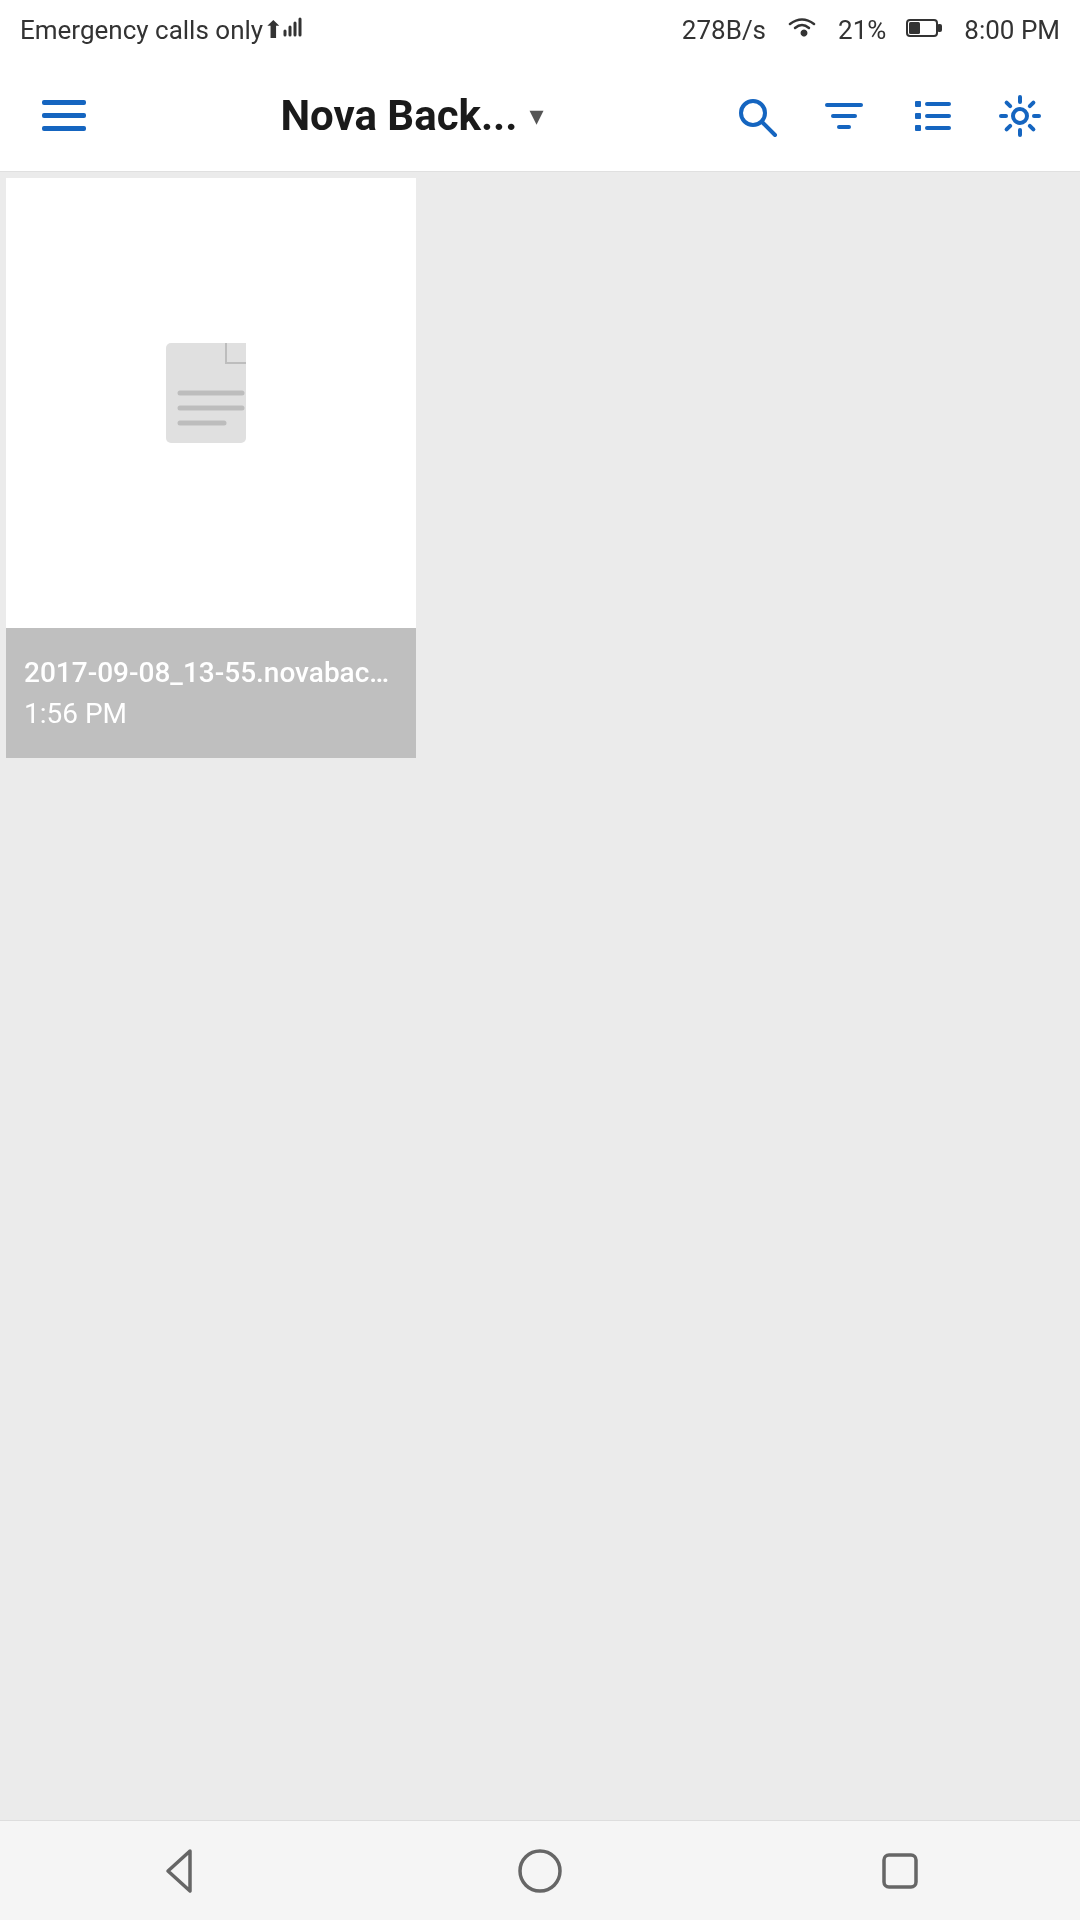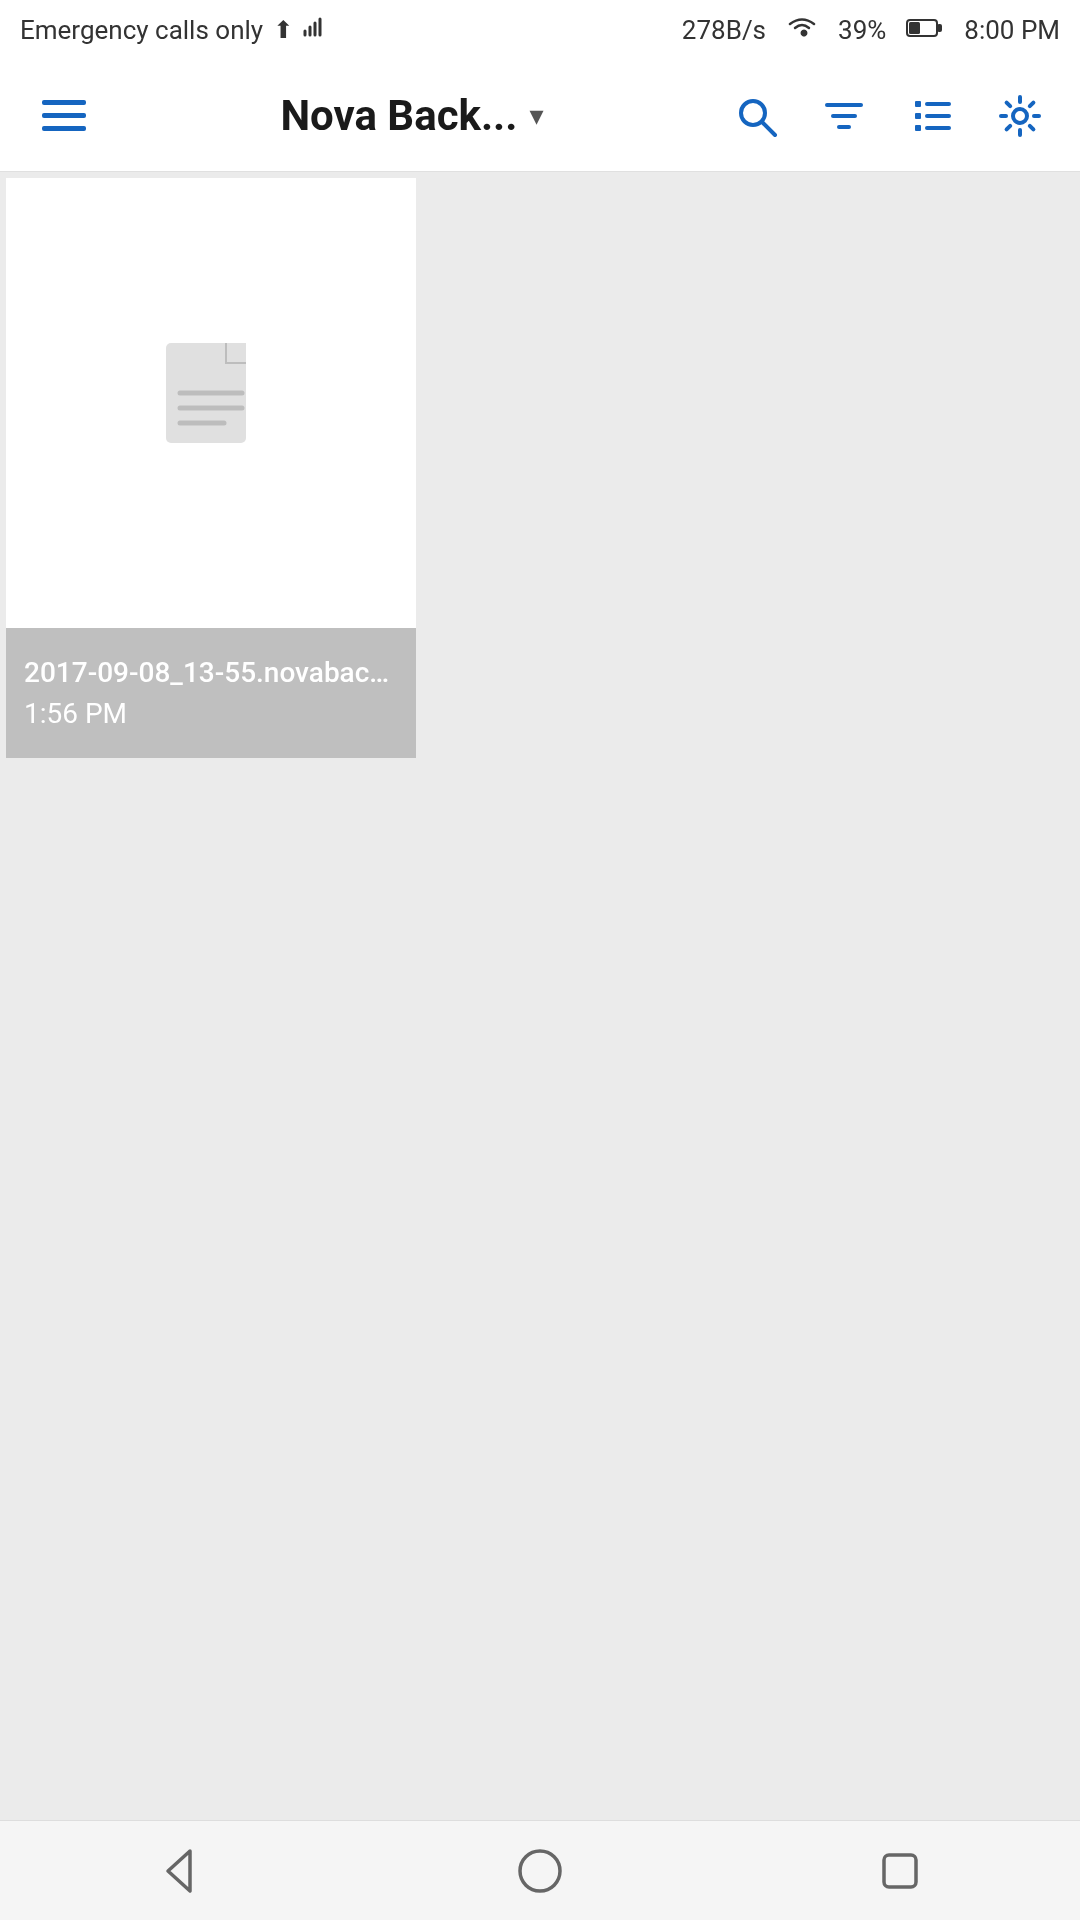--- a/index.html
+++ b/index.html
@@ -20,21 +20,20 @@
       display: flex;
       align-items: center;
       justify-content: space-between;
       padding: 0 20px;
       font-size: 26px;
       color: #333;
     }
     .status-left {
       display: flex;
       align-items: center;
-      gap: 10px;
     }
     .status-right {
       display: flex;
       align-items: center;
       gap: 20px;
       font-size: 26px;
     }
 
     
     .app-bar {
@@ -199,21 +198,21 @@
   </div>
   <div class="status-right">
     <span>278B/s</span>
     <span>
       <svg width="32" height="24" viewBox="0 0 32 24" fill="none">
         <path d="M16 18 a2 2 0 1 1 0 0.01" stroke="#333" stroke-width="3" fill="#333"></path>
         <path d="M9 13 Q16 7 23 13" stroke="#333" stroke-width="2.5" fill="none" stroke-linecap="round"></path>
         <path d="M4 9 Q16 0 28 9" stroke="#333" stroke-width="2.5" fill="none" stroke-linecap="round"></path>
       </svg>
     </span>
-    <span>39%</span>
+    <span>21%</span>
     <span>
       <svg width="38" height="22" viewBox="0 0 38 22" fill="none">
         <rect x="1" y="3" width="30" height="16" rx="3" stroke="#333" stroke-width="2"></rect>
         <rect x="3" y="5" width="11" height="12" rx="1.5" fill="#333"></rect>
         <rect x="31" y="7" width="5" height="8" rx="2" fill="#333"></rect>
       </svg>
     </span>
     <span>8:00 PM</span>
   </div>
 </div>

